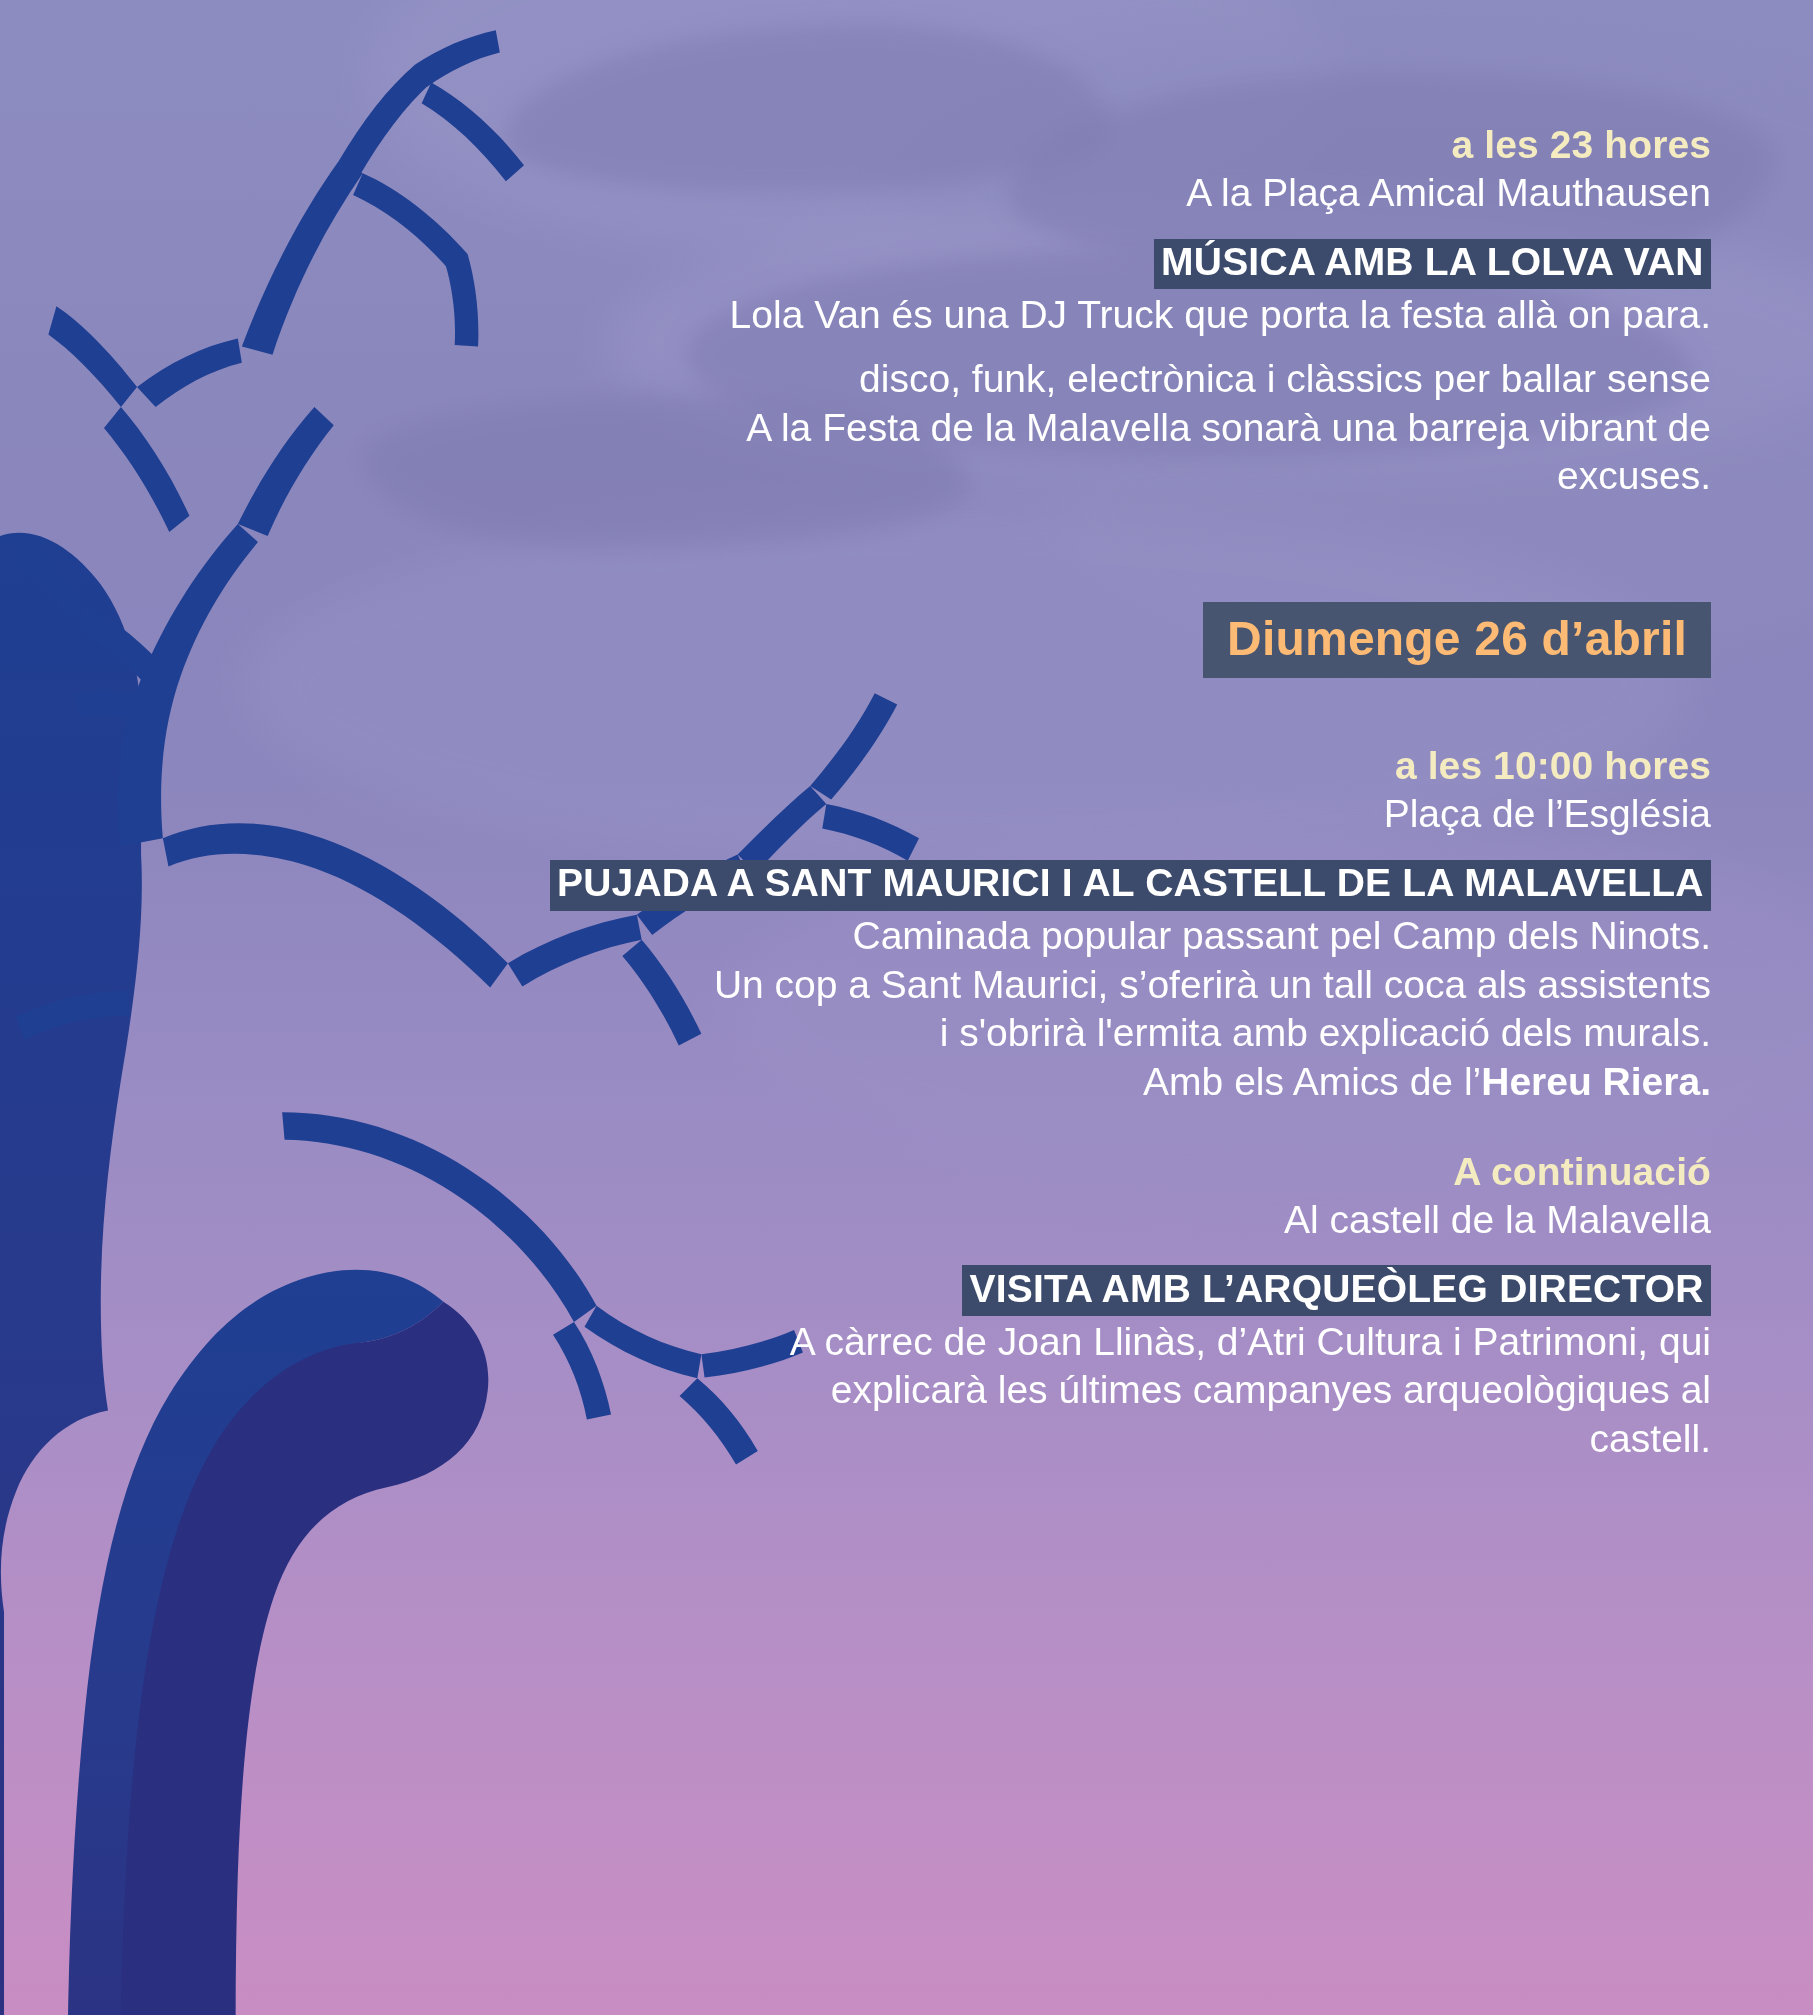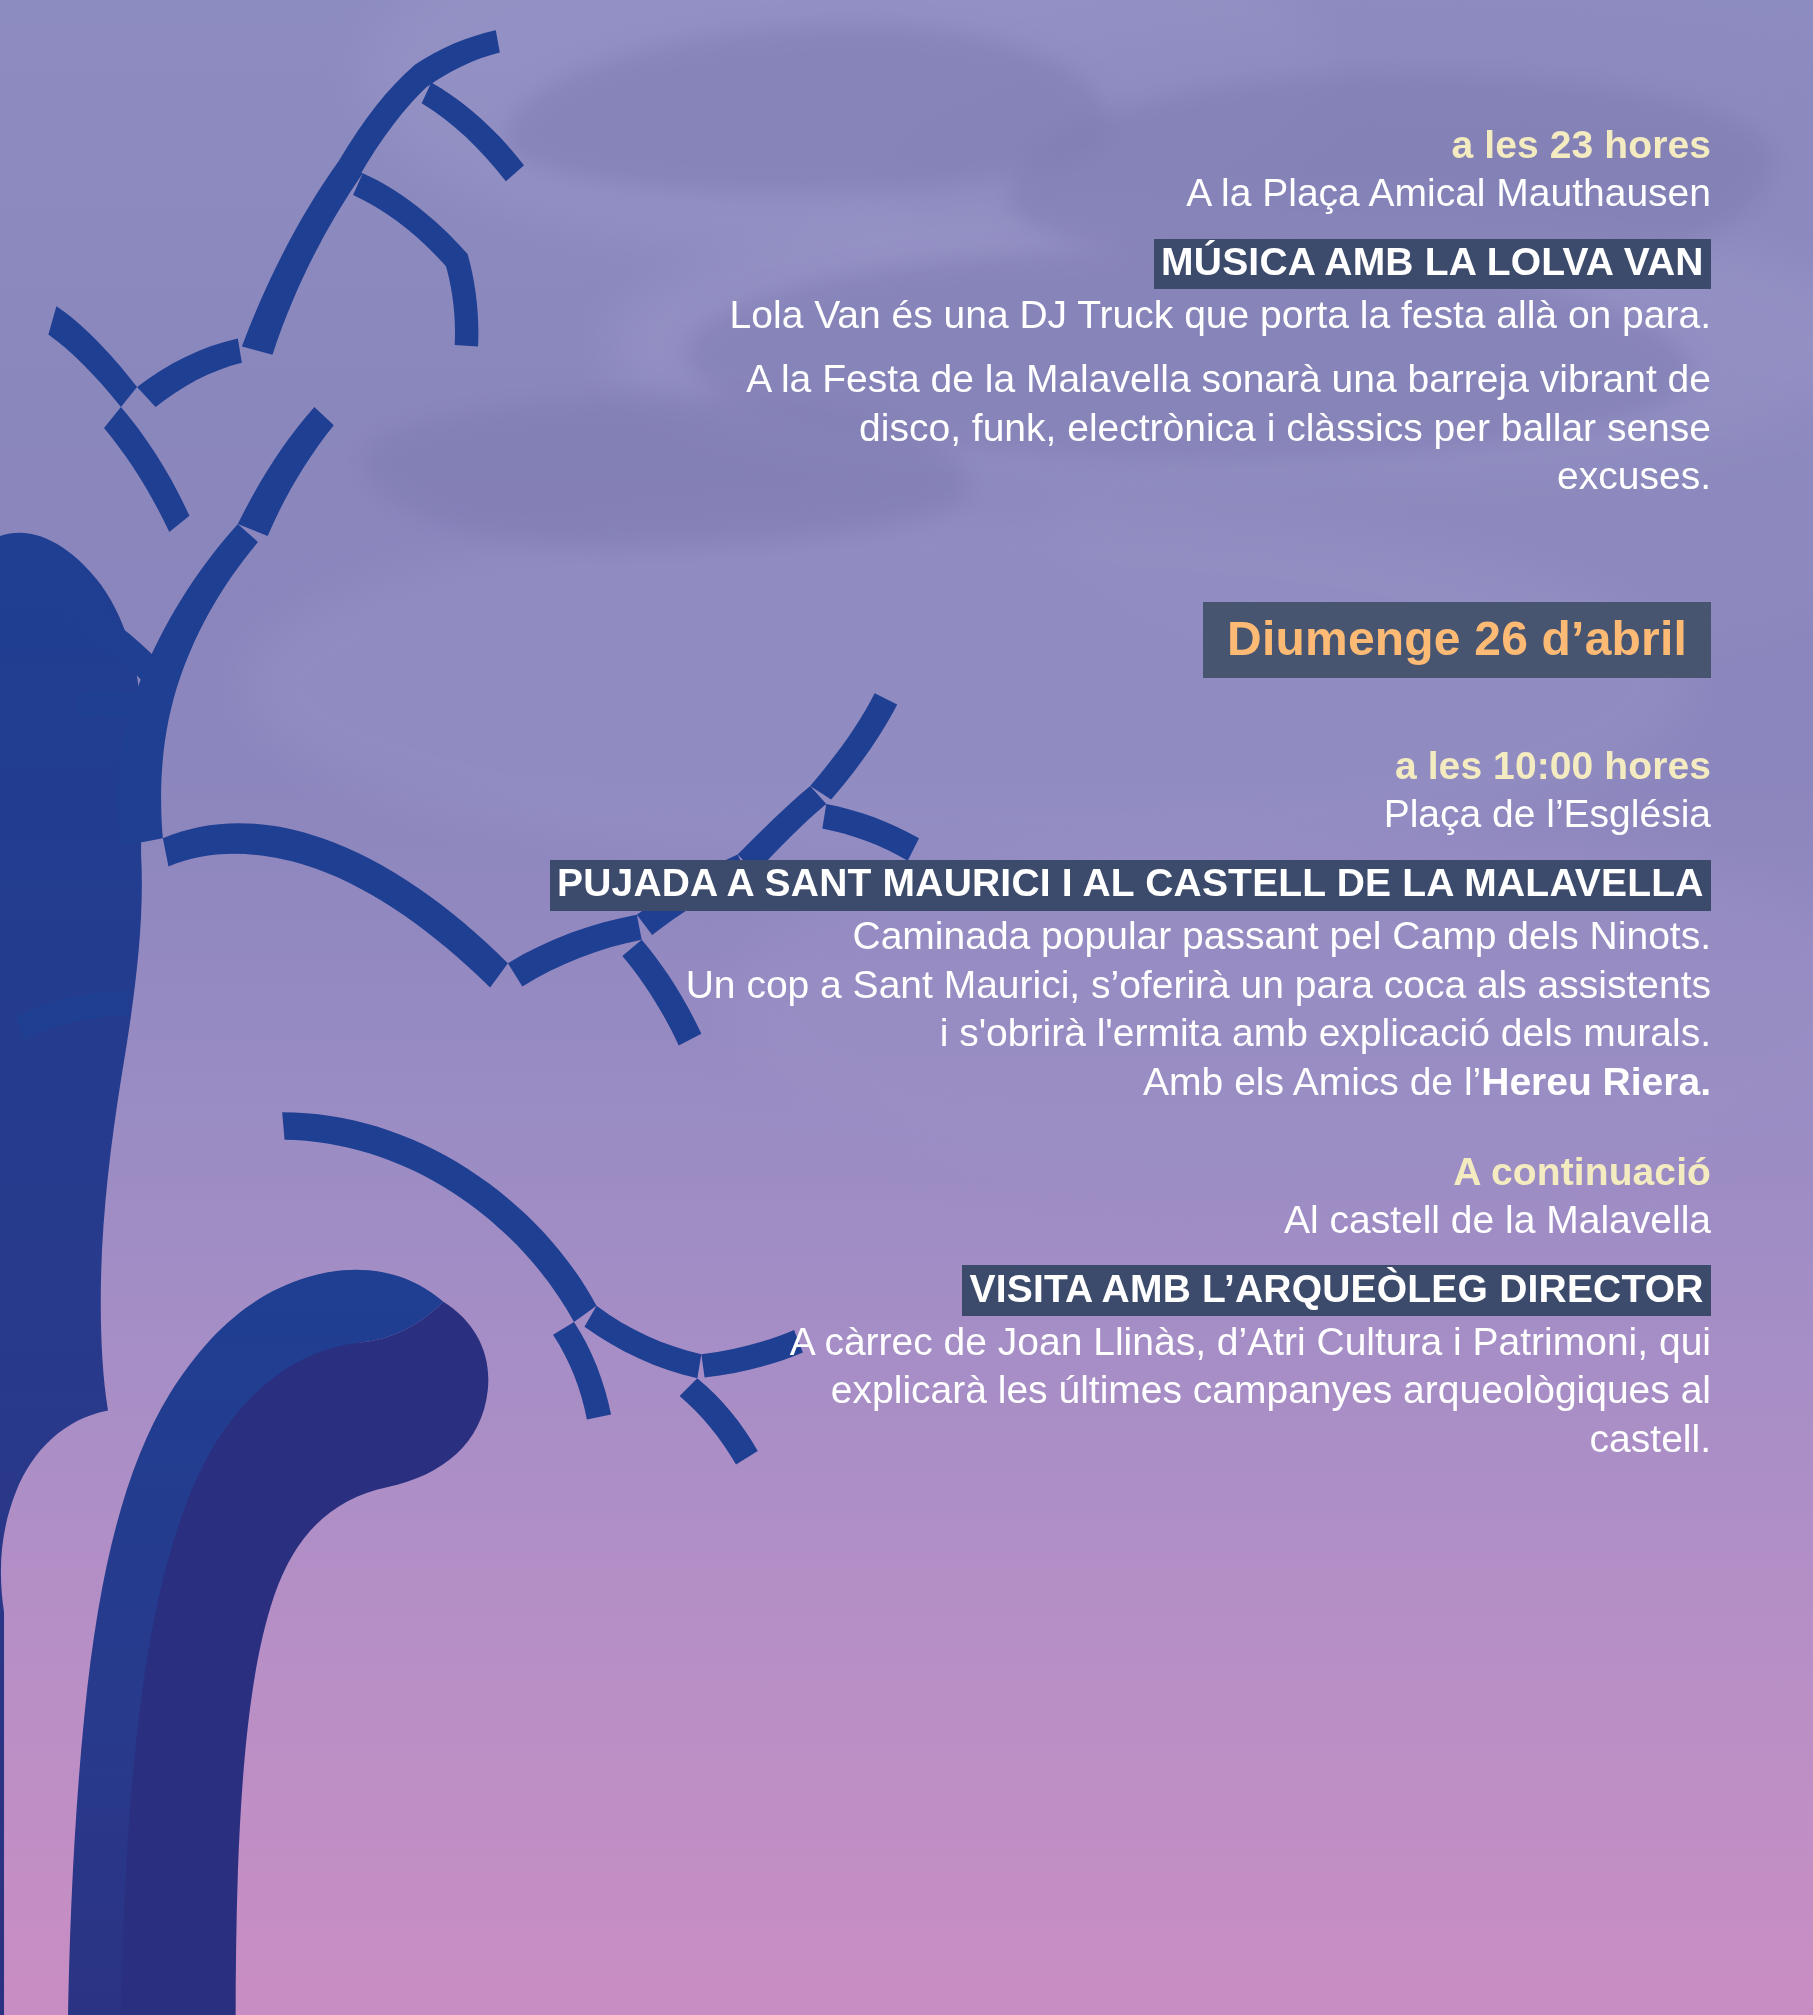--- a/index.html
+++ b/index.html
@@ -296,40 +296,40 @@
   <div id="content">
 
     <div class="block">
       <div class="time">a les 23 hores</div>
       <div class="place">A la Plaça Amical Mauthausen</div>
       <div class="titleline">
         <span class="title">MÚSICA AMB LA LOLVA VAN</span>
       </div>
       <div class="desc">Lola Van és una DJ Truck que porta la festa allà on para.</div>
       <div class="gap-sm"></div>
+      <div class="desc">disco, funk, electrònica i clàssics  per ballar sense</div>
       <div class="desc">A la Festa de la Malavella sonarà una barreja vibrant de</div>
-      <div class="desc">disco, funk, electrònica i clàssics  per ballar sense</div>
       <div class="desc">excuses.</div>
     </div>
 
     <div class="gap-md"></div>
 
 
     <div class="daybar-wrap">
       <span class="daybar">Diumenge 26 d’abril</span>
     </div>
 
     <div class="block">
       <div class="time">a les 10:00 hores</div>
       <div class="place">Plaça de l’Església</div>
       <div class="titleline">
         <span class="title">PUJADA A SANT MAURICI I AL CASTELL DE LA MALAVELLA</span>
       </div>
       <div class="desc">Caminada popular passant pel Camp dels Ninots.</div>
-      <div class="desc">Un cop a Sant Maurici, s’oferirà un para coca als assistents</div>
+      <div class="desc">Un cop a Sant Maurici, s’oferirà un tall coca als assistents</div>
       <div class="desc">i s'obrirà l'ermita amb explicació dels murals.</div>
       <div class="desc">
         <span>Amb els Amics de l’</span><b>Hereu Riera.</b>
       </div>
     </div>
 
     <div class="gap-md"></div>
 
     <div class="block">
       <div class="time">A continuació</div>

